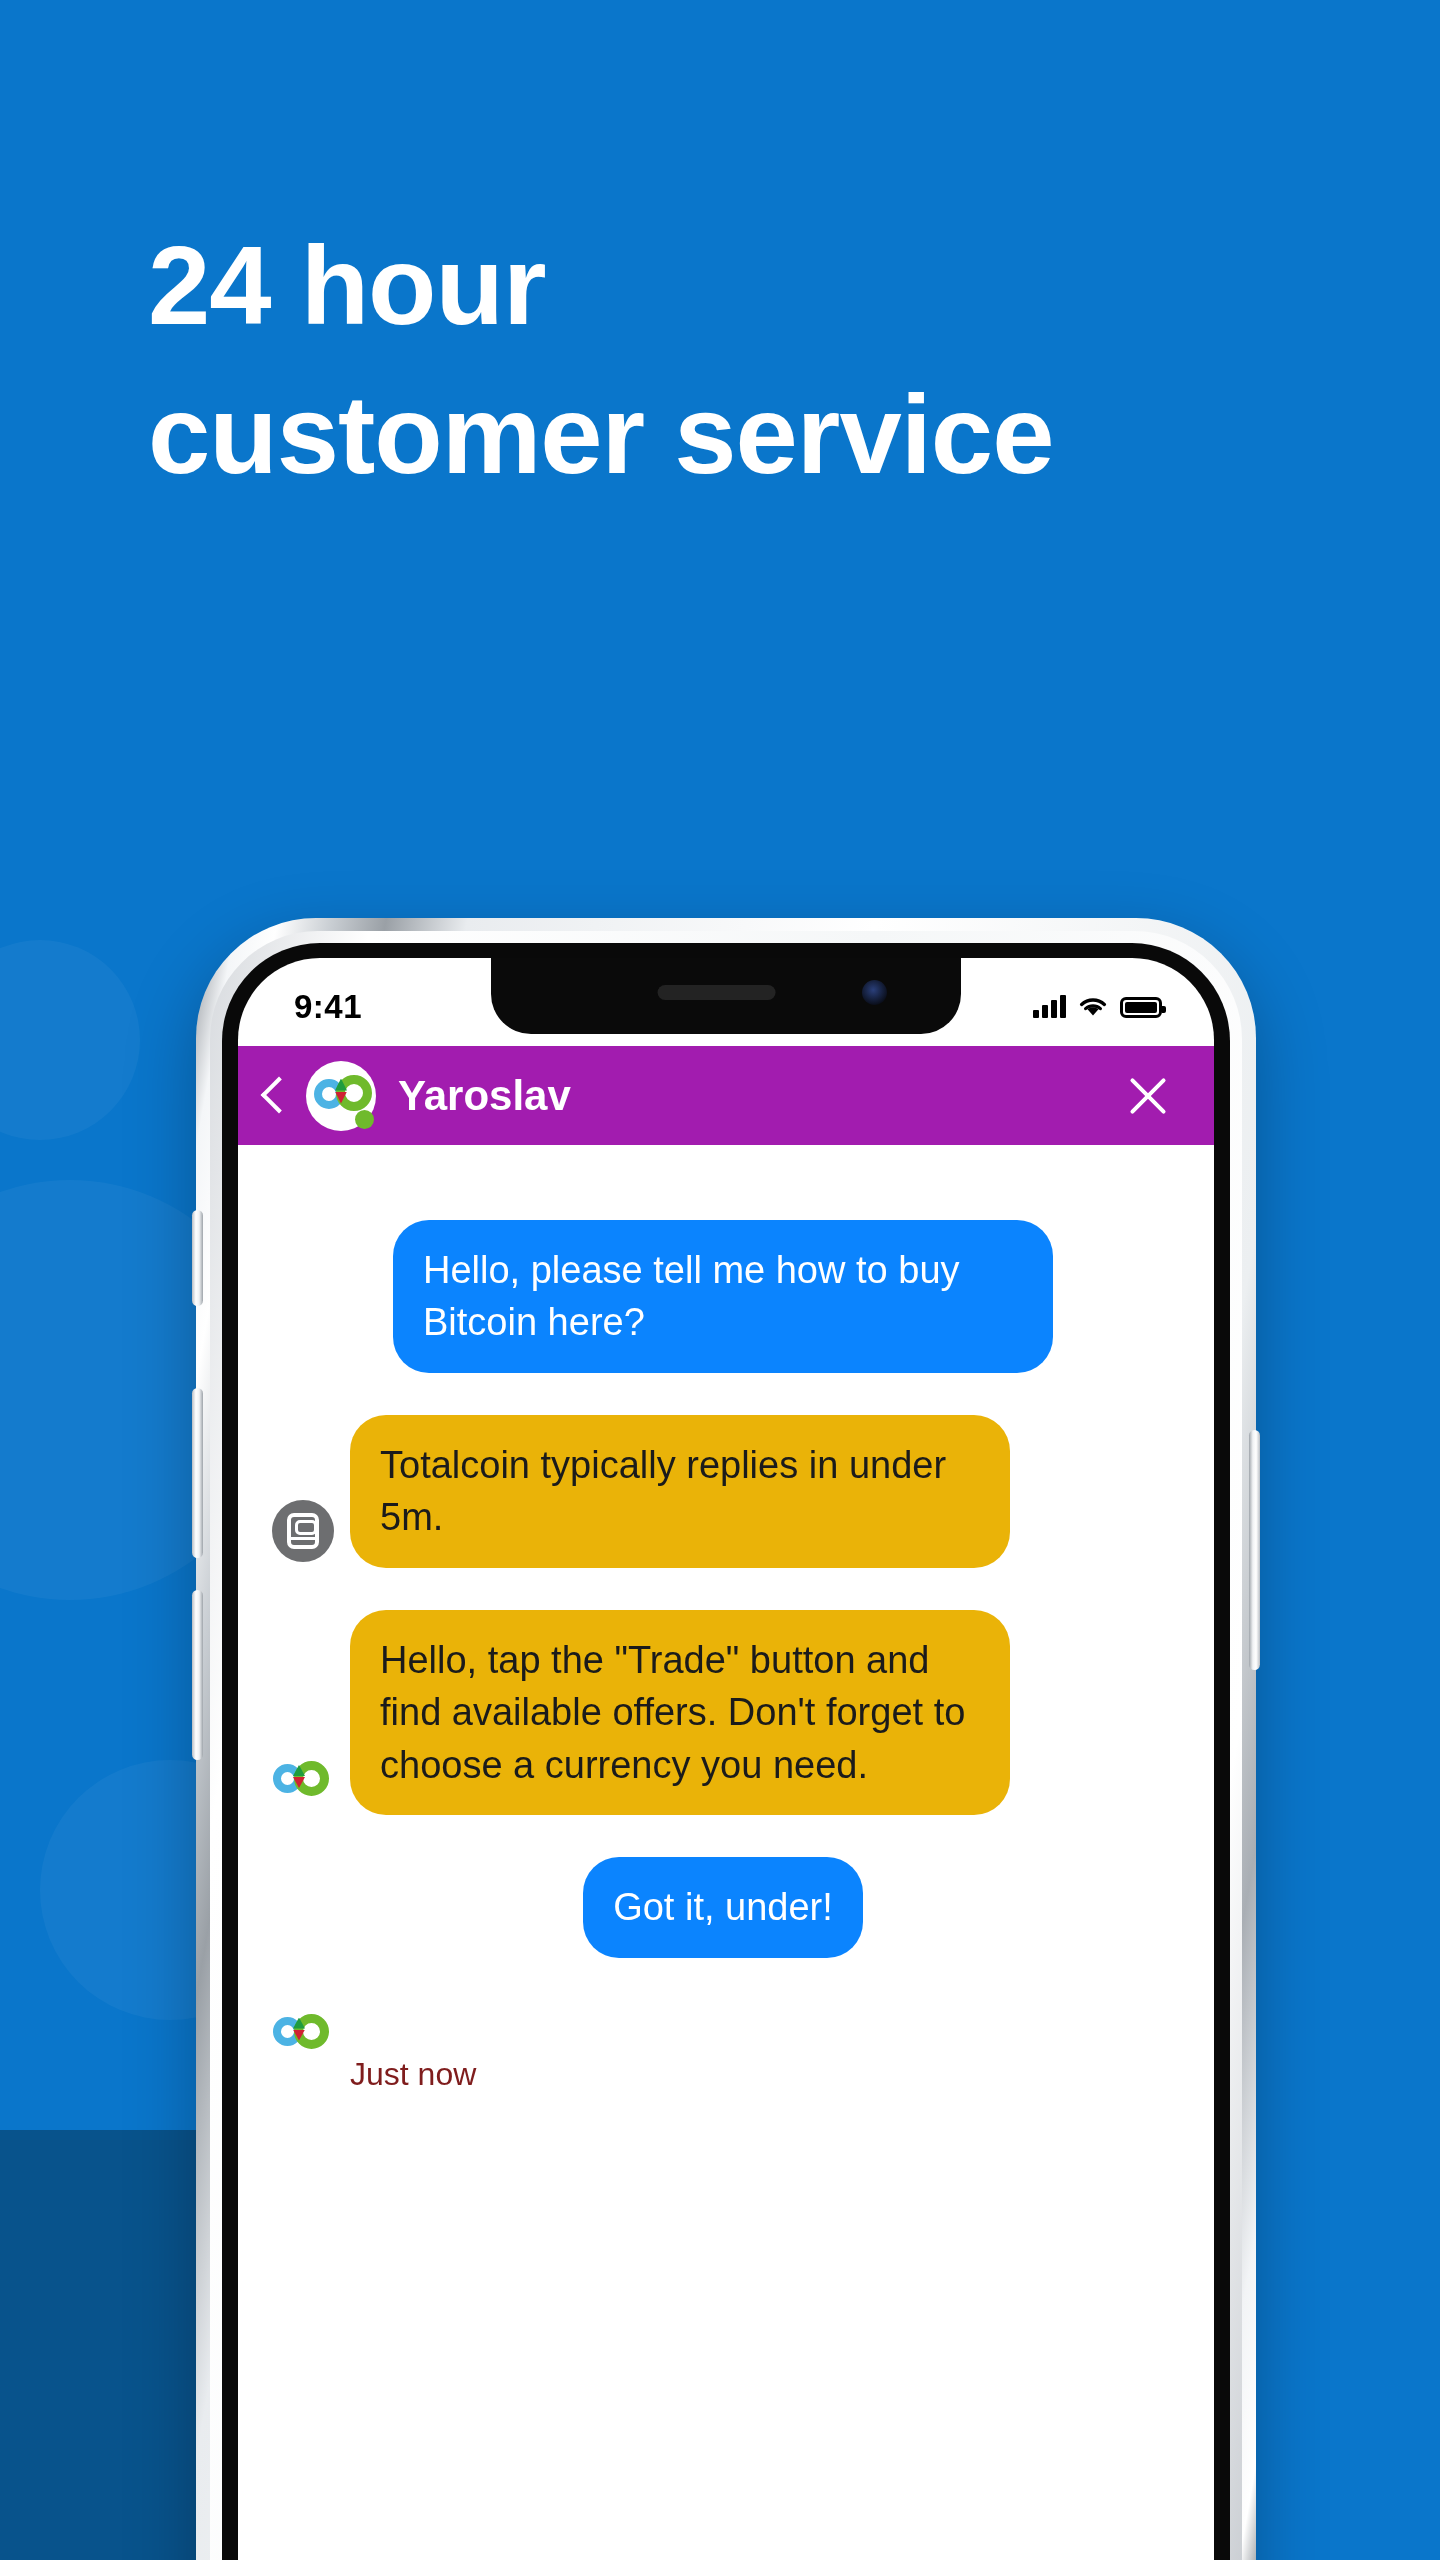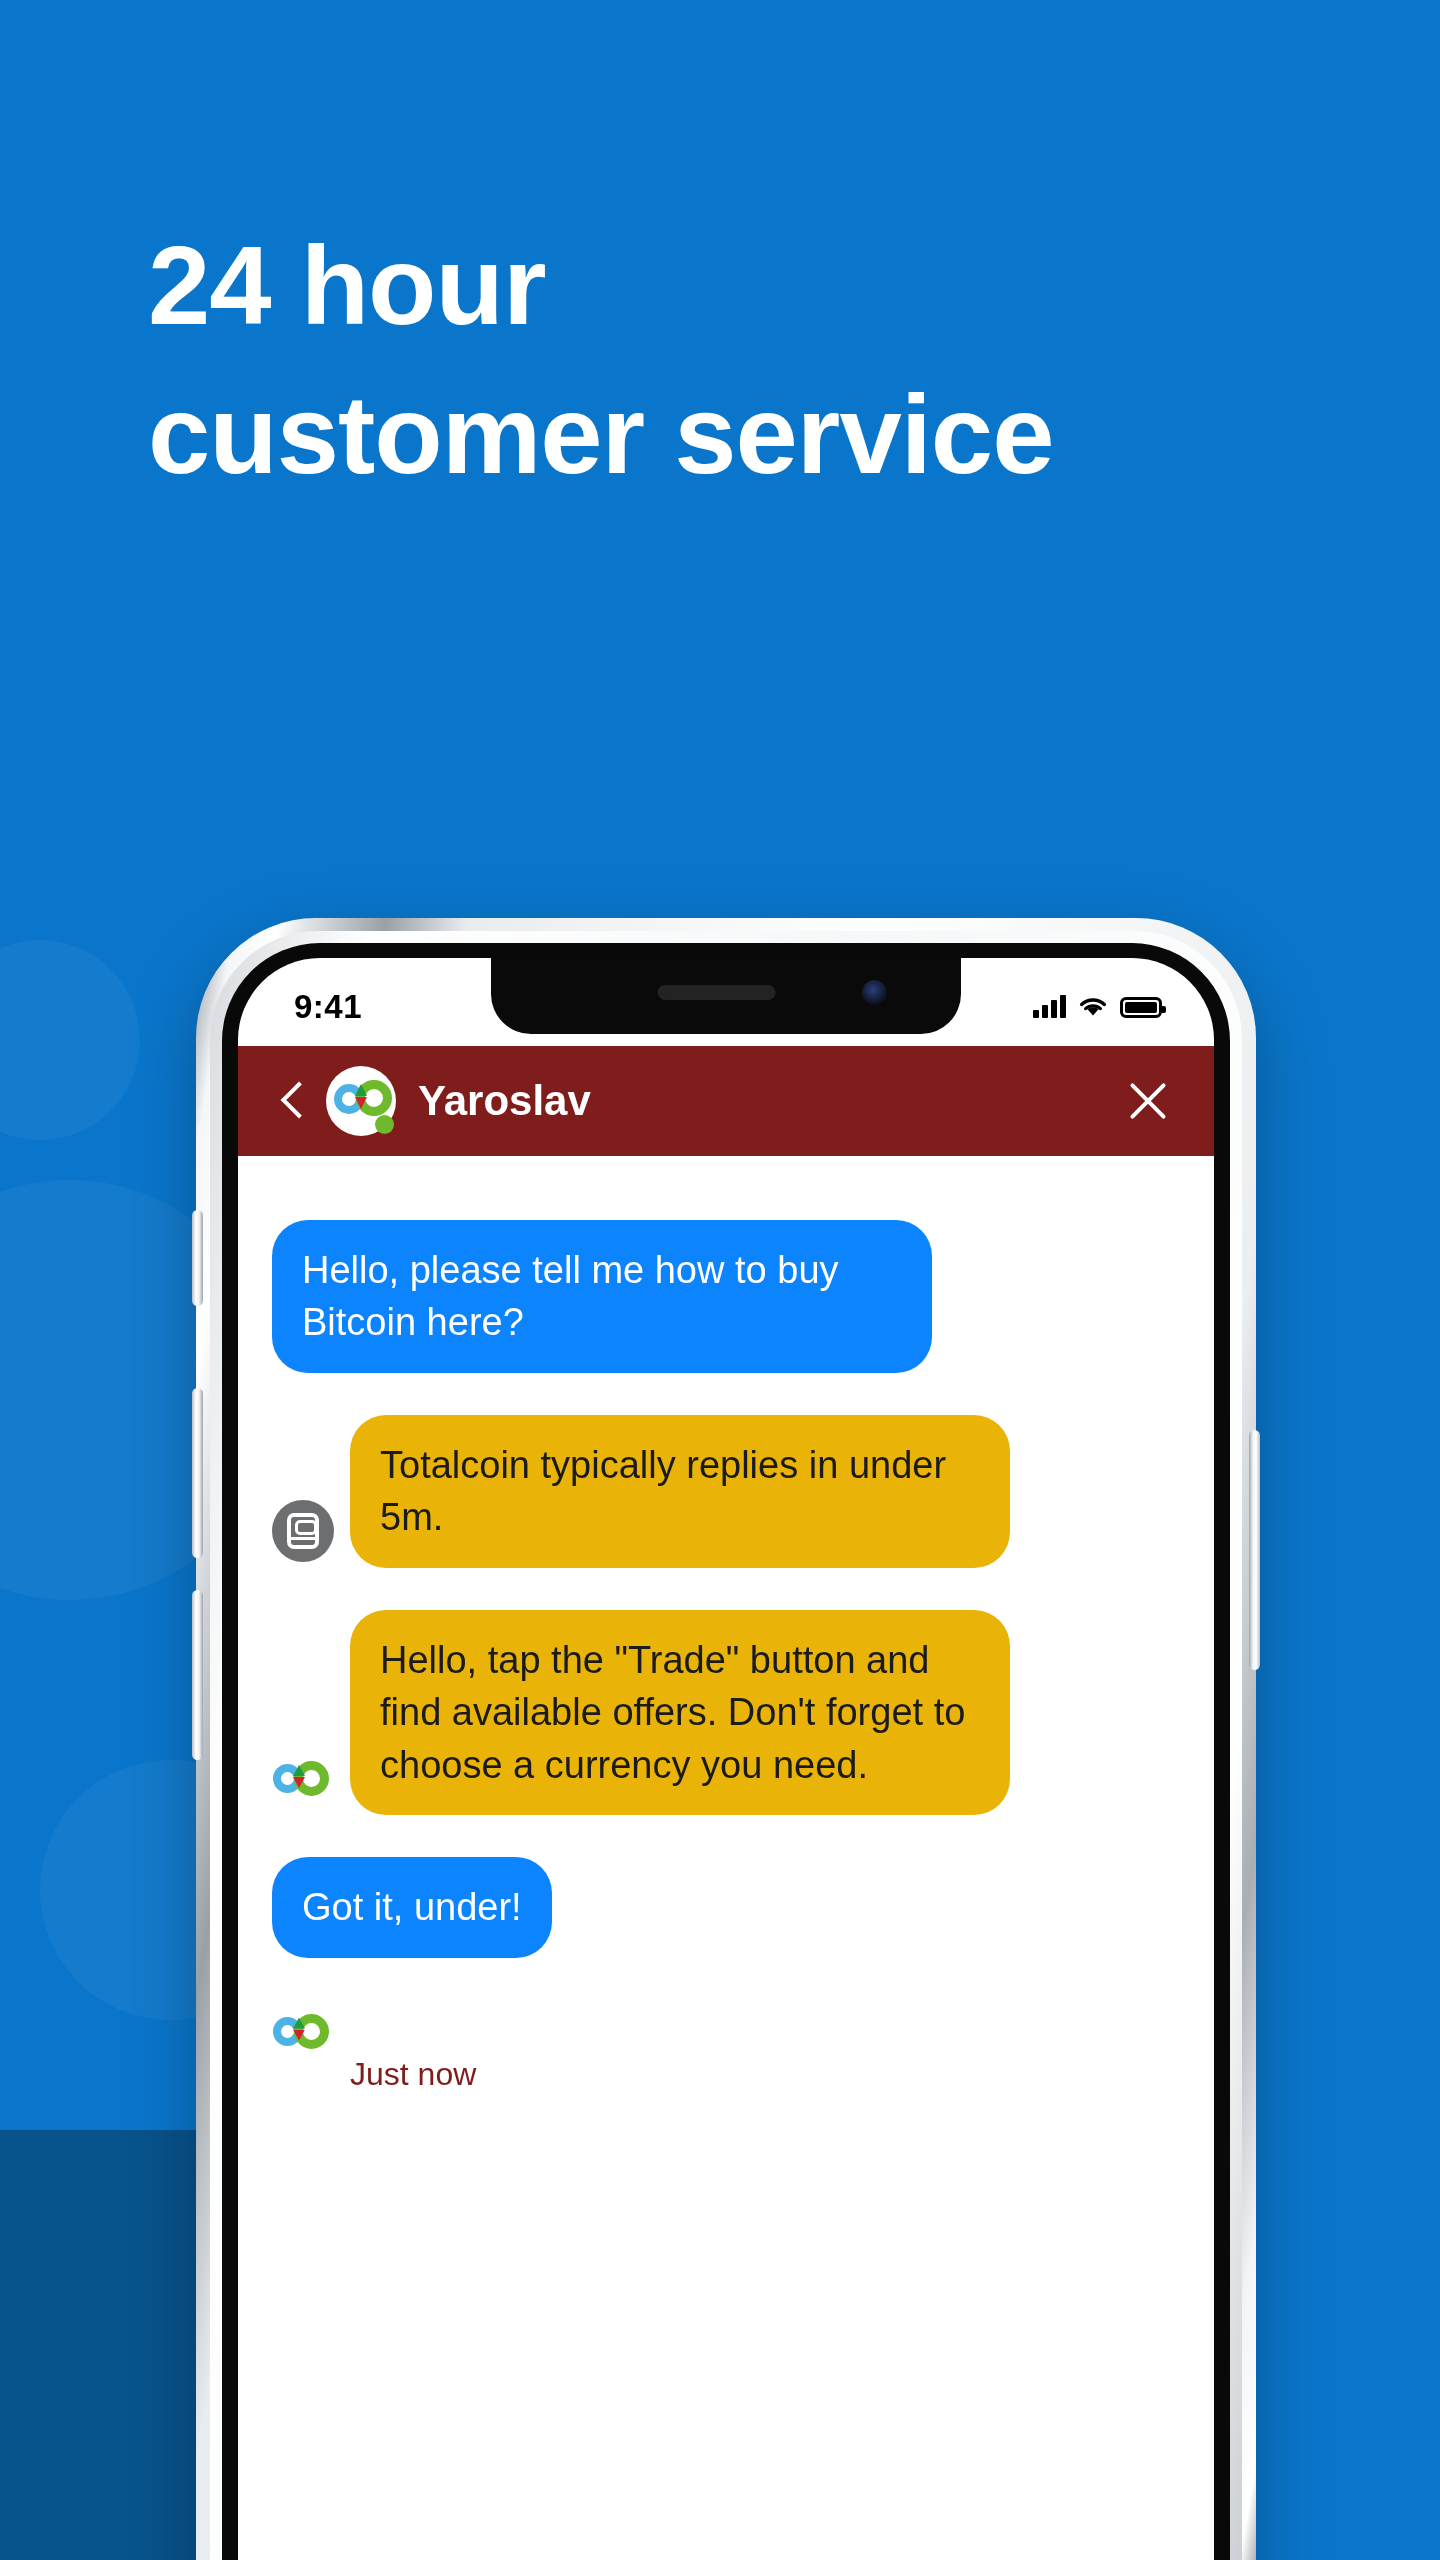--- a/index.html
+++ b/index.html
@@ -206,25 +206,25 @@
     inset: 2px;
     background: #000;
     border-radius: 2px;
     display: block;
   }
 
   
   .chat-header {
     position: absolute;
     top: 88px; left: 0; right: 0;
-    height: 110px;
-    background: #7f1d1d;
+    height: 99px;
+    background: #a21caf;
     display: flex;
     align-items: center;
-    padding: 0 42px 0 36px;
+    padding: 0 42px 0 16px;
     box-sizing: border-box;
     z-index: 4;
   }
   .back-chevron {
     width: 34px; height: 52px;
     position: relative;
     flex: 0 0 auto;
     margin-right: 18px;
   }
   .back-chevron::before {
@@ -296,21 +296,21 @@
     background: #ffffff;
     padding: 52px 40px 0 34px;
     box-sizing: border-box;
     overflow: hidden;
   }
   .msg-row {
     display: flex;
     align-items: flex-end;
     margin-bottom: 42px;
   }
-  .msg-row.out { justify-content: flex-start; }
+  .msg-row.out { justify-content: center; }
   .msg-row.in  { justify-content: flex-start; }
 
   .msg-avatar {
     width: 62px; height: 62px;
     flex: 0 0 auto;
     margin-right: 16px;
     margin-bottom: 6px;
     position: relative;
   }
   .msg-avatar.bot-circle {

